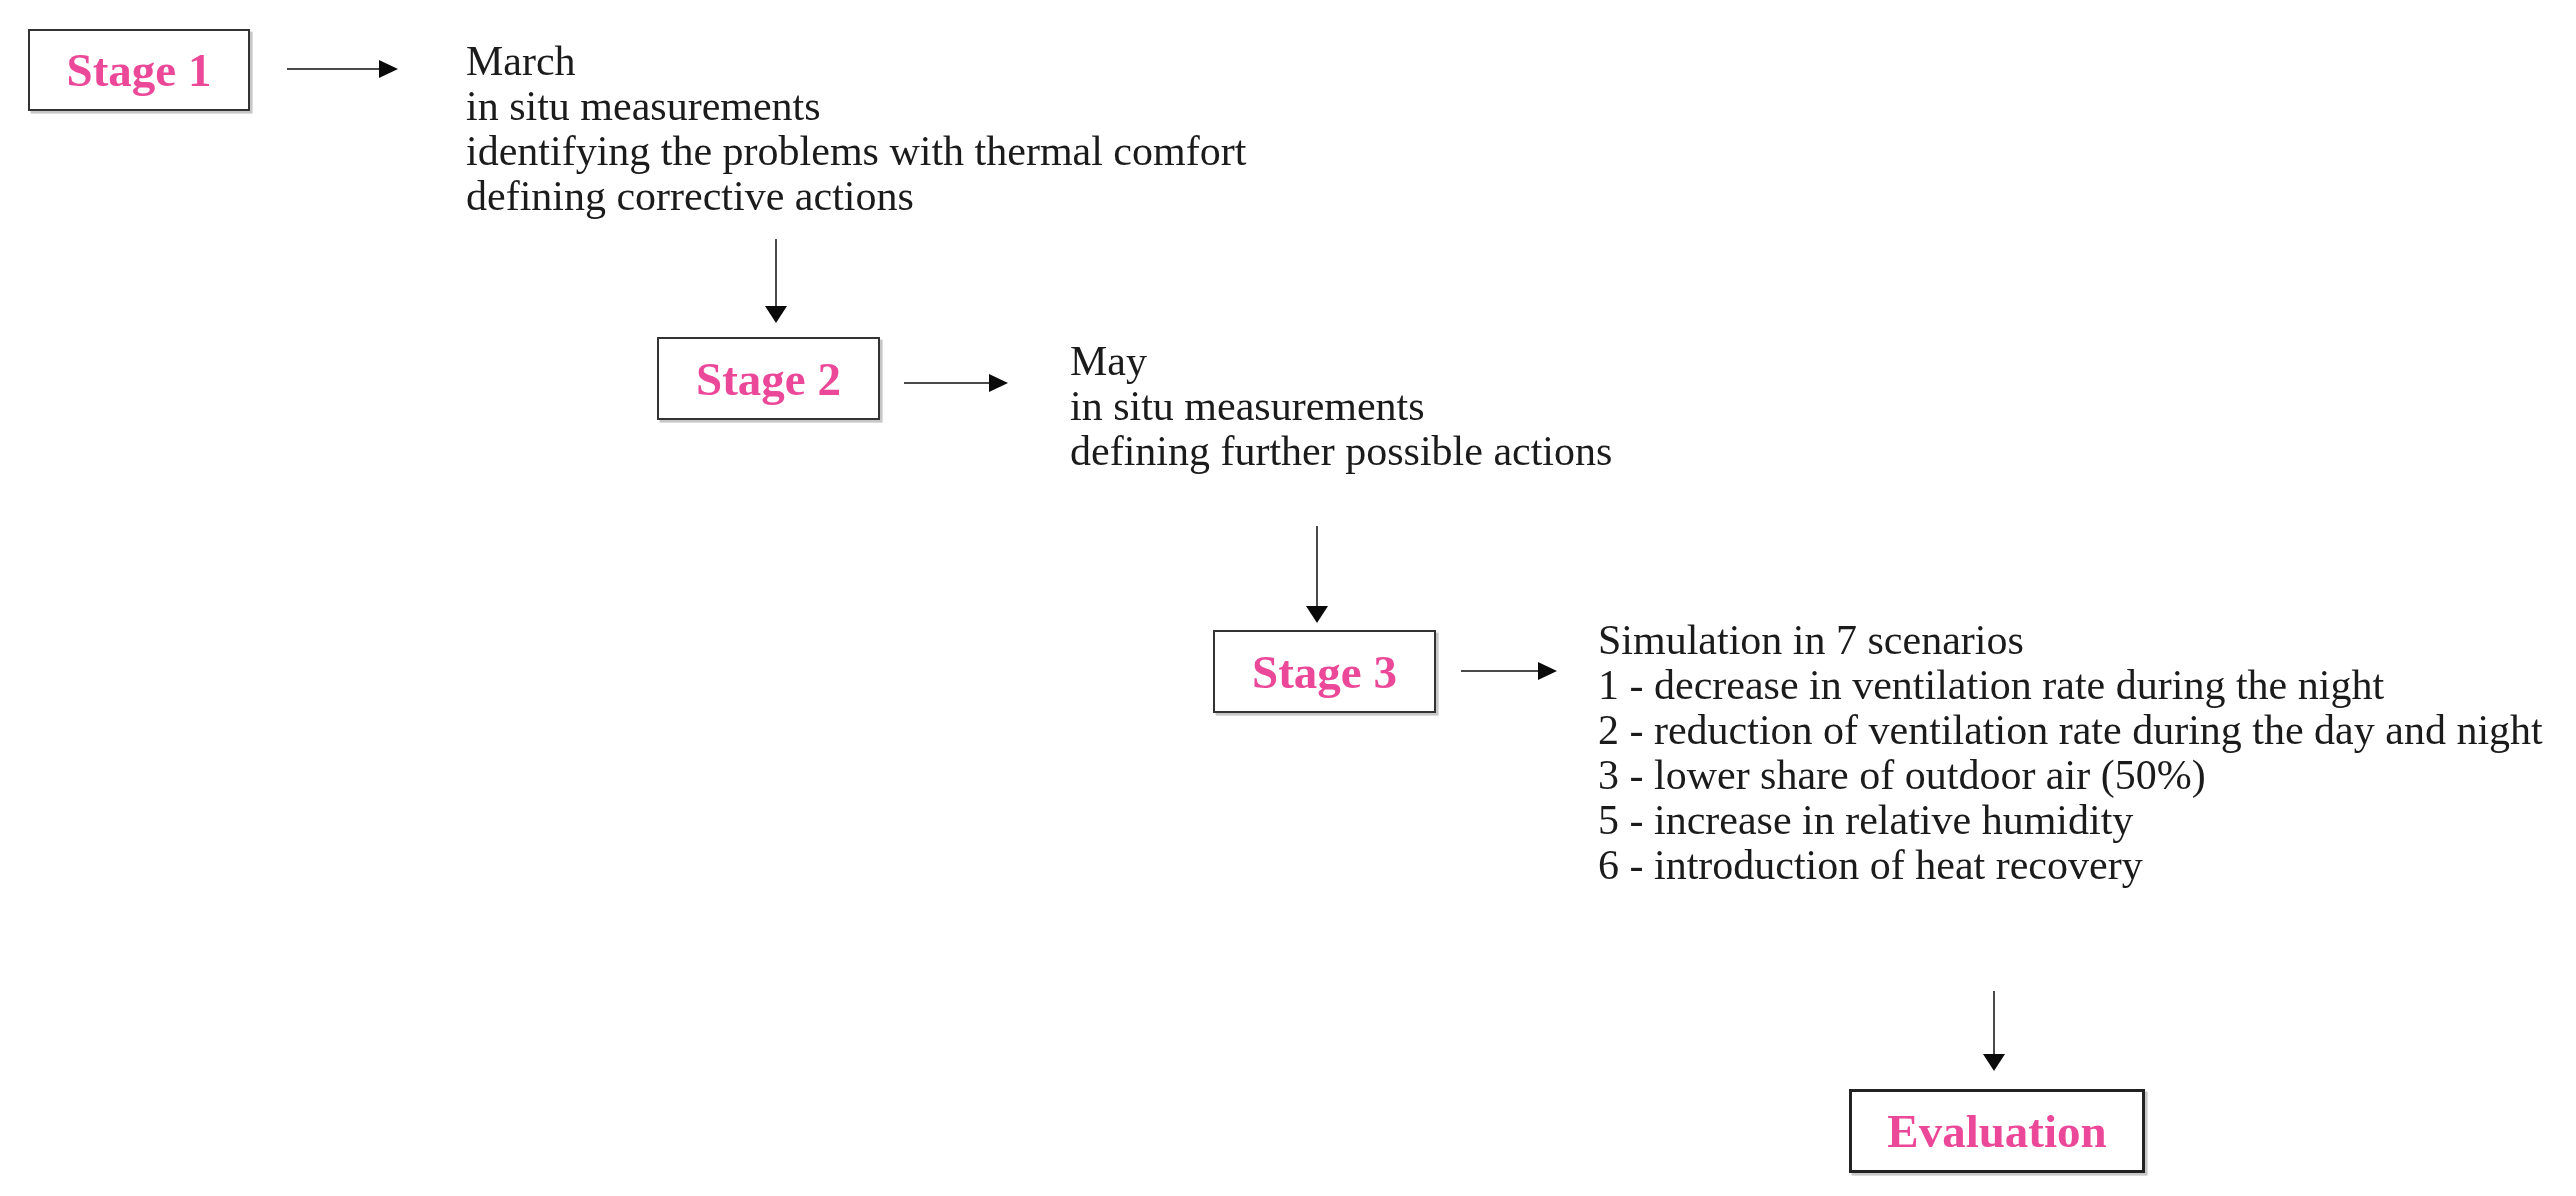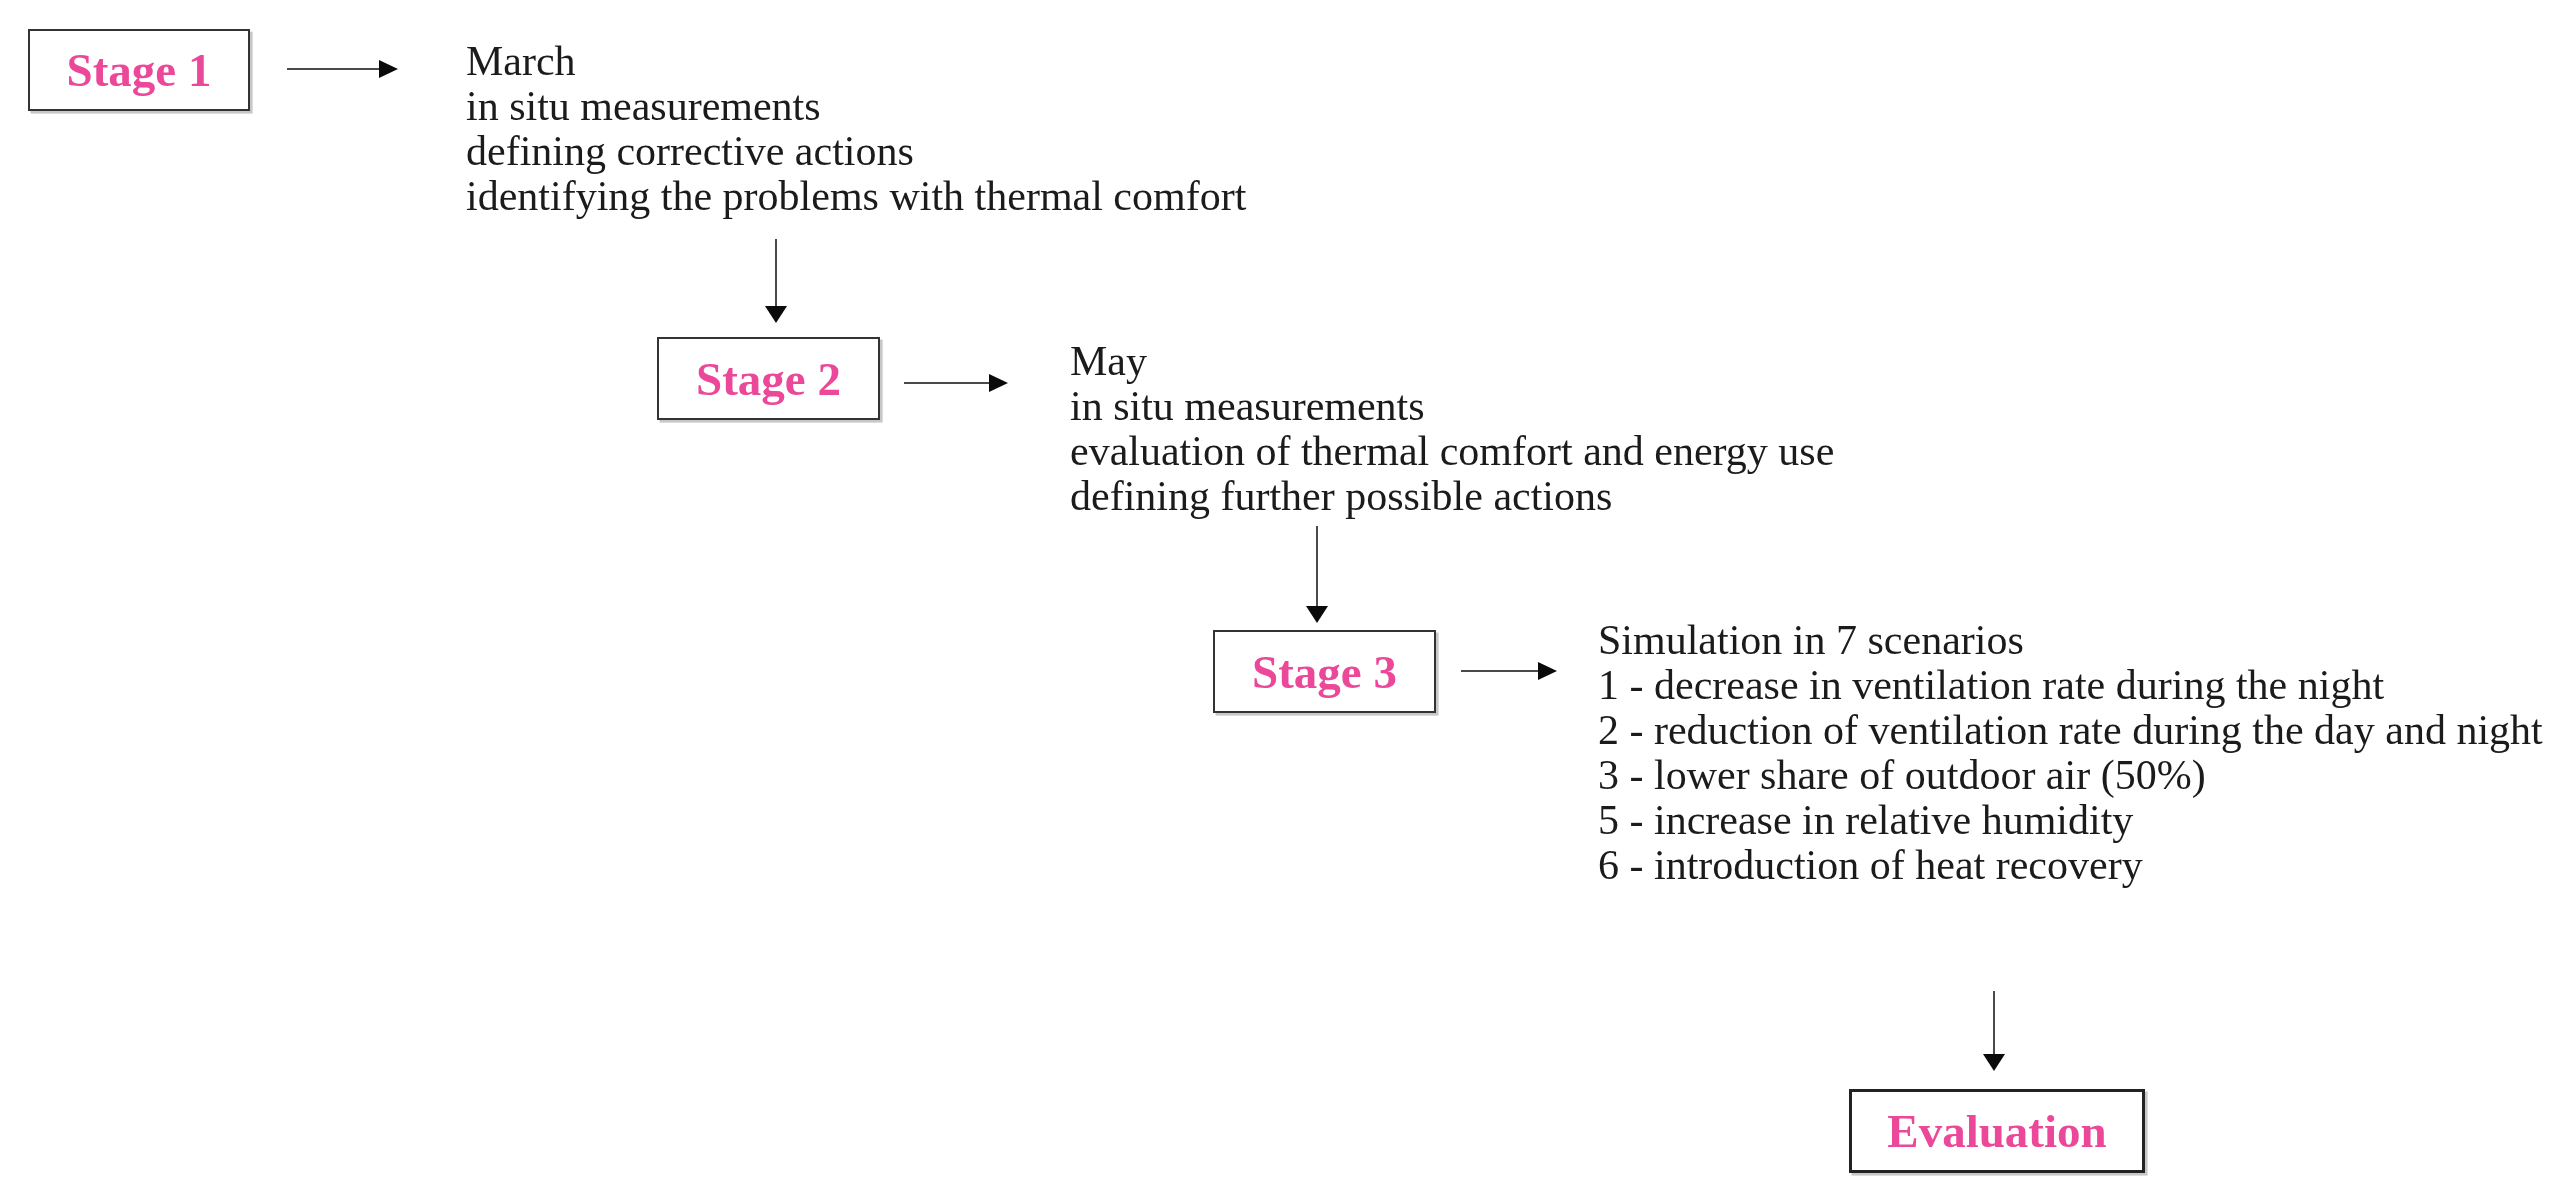--- a/index.html
+++ b/index.html
@@ -78,42 +78,41 @@
   </div>
 
   <div class="arrow-h" style="left:287px; top:60px; width:111px;">
     <div class="shaft"></div>
     <div class="head"></div>
   </div>
 
   <div class="text-block" style="left:450px; top:39px;">
     <div>March</div>
     <div>in situ measurements</div>
+    <div>identifying the problems with thermal comfort</div>
     <div>defining corrective actions</div>
-    <div>identifying the problems with thermal comfort</div>
   </div>
 
   <div class="arrow-v" style="left:765px; top:239px; height:84px;">
     <div class="shaft"></div>
     <div class="head"></div>
   </div>
 
   <div class="stage-box" style="left:657px; top:337px; width:223px; height:83px;justify-content:center;">
     <span class="stage-label">Stage 2</span>
   </div>
 
   <div class="arrow-h" style="left:904px; top:374px; width:104px;">
     <div class="shaft"></div>
     <div class="head"></div>
   </div>
 
   <div class="text-block" style="left:1054px; top:339px;">
     <div>May</div>
     <div>in situ measurements</div>
-    <div>evaluation of thermal comfort and energy use</div>
     <div>defining further possible actions</div>
   </div>
 
   <div class="arrow-v" style="left:1306px; top:526px; height:97px;">
     <div class="shaft"></div>
     <div class="head"></div>
   </div>
 
   <div class="stage-box" style="left:1213px; top:630px; width:223px; height:83px;">
     <span class="stage-label">Stage 3</span>

